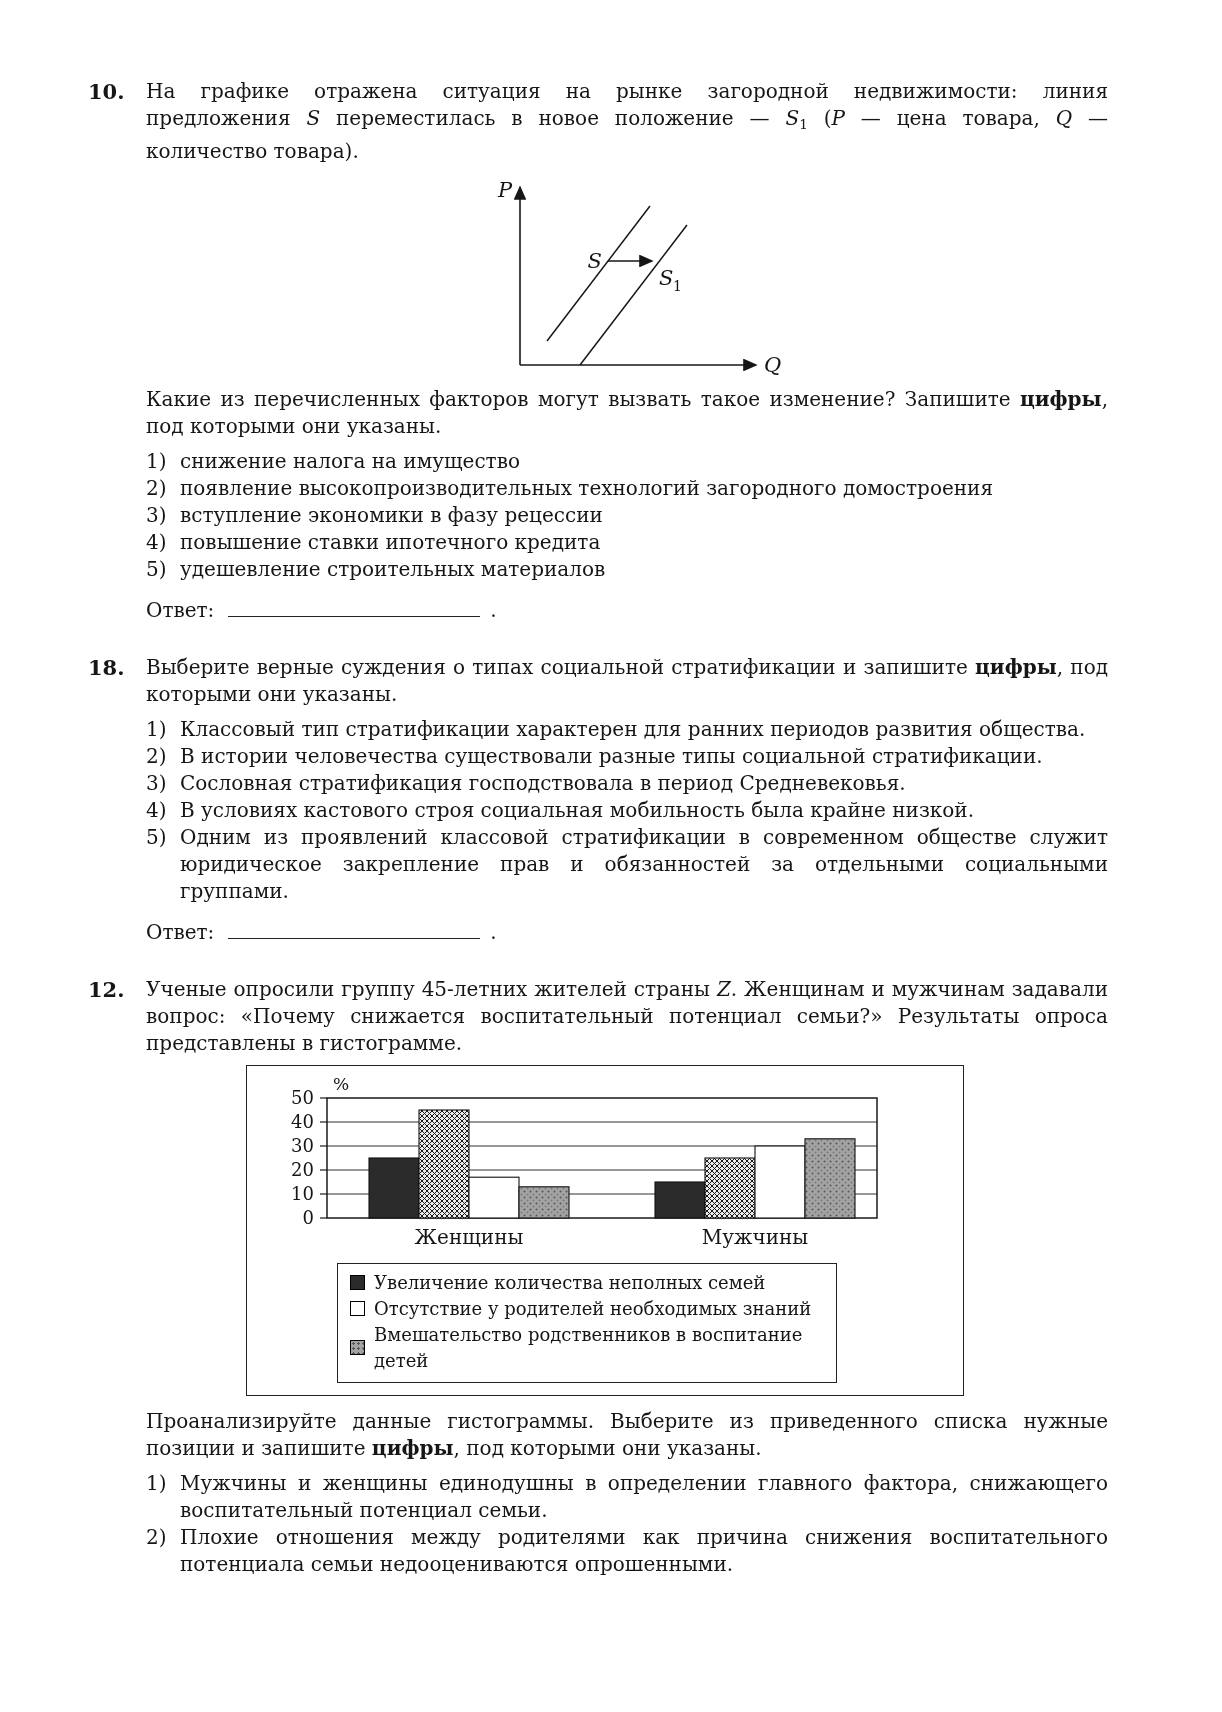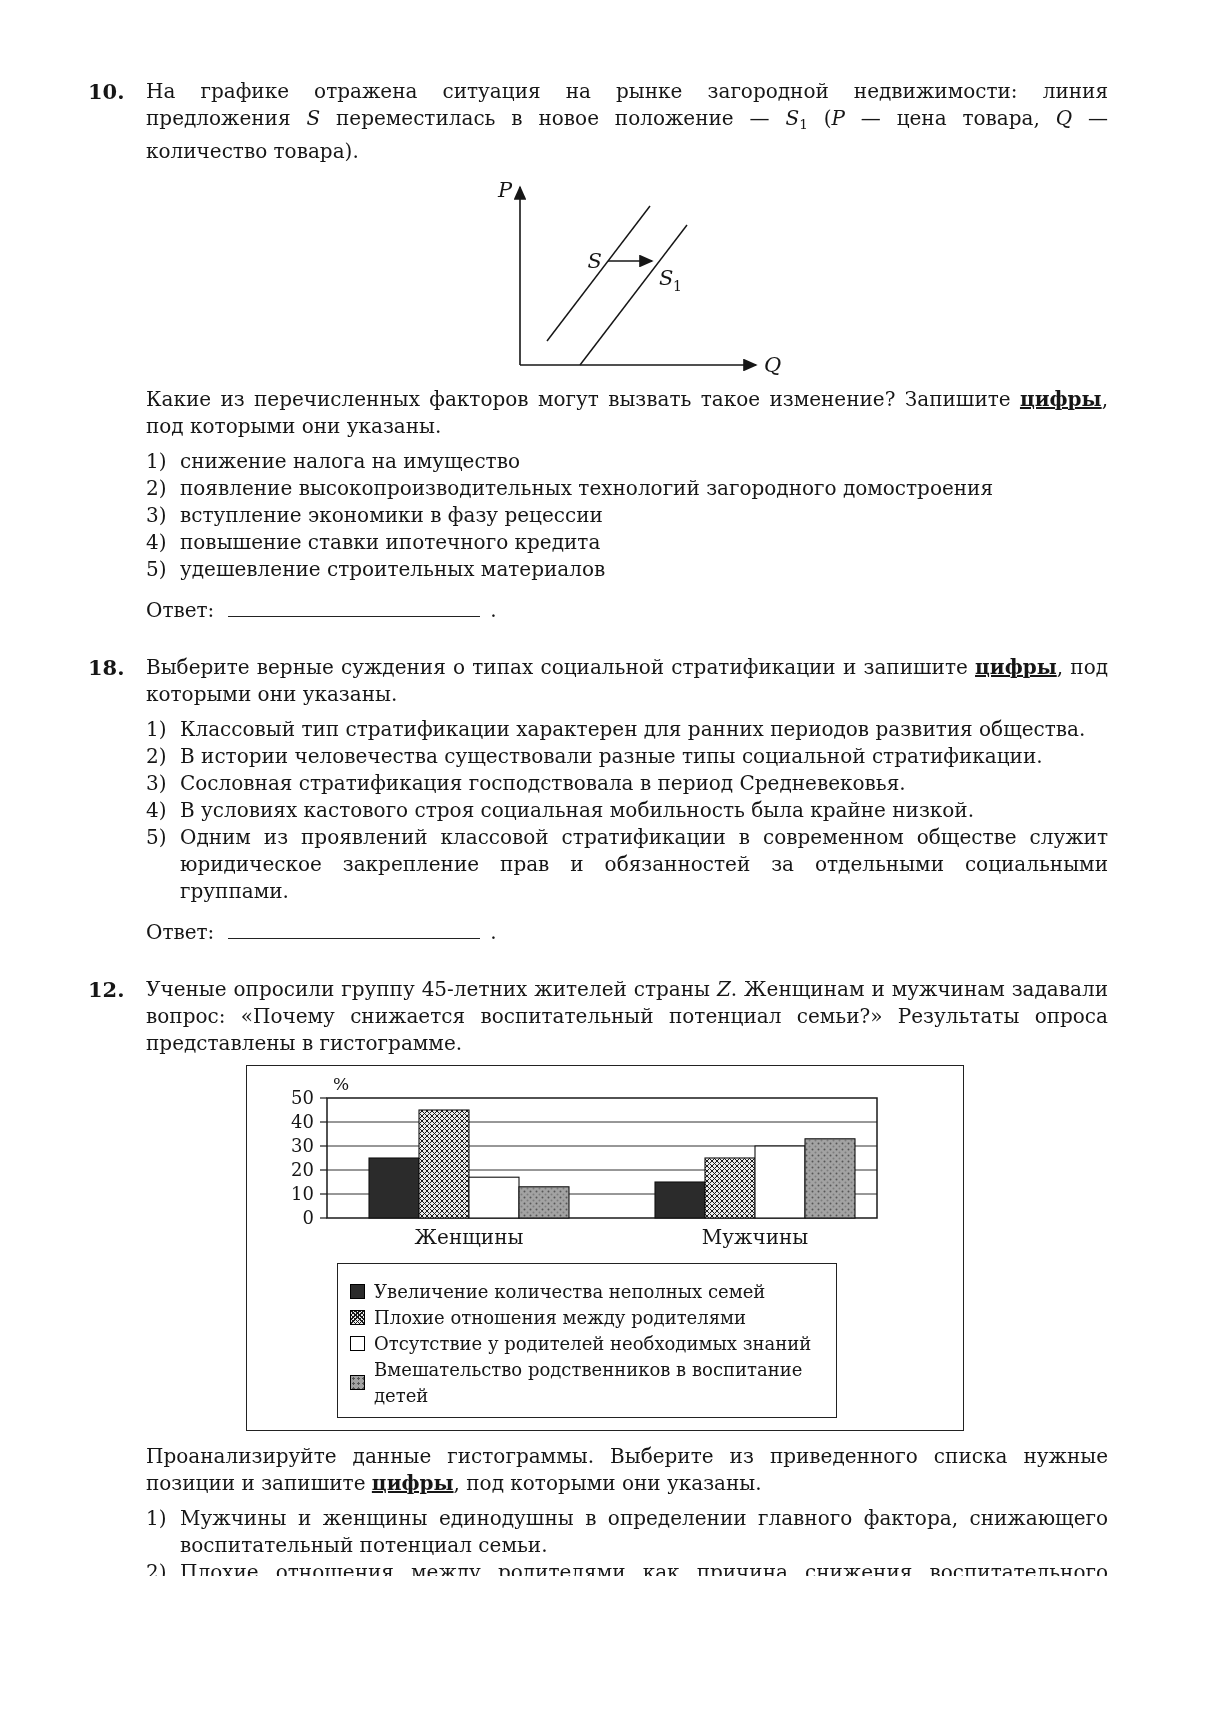--- a/index.html
+++ b/index.html
@@ -6,34 +6,34 @@
   html,body{background:#fff}
   .page{position:relative;width:1222px;height:1576px;background:#fff;overflow:hidden;
         font-family:"DejaVu Serif","Liberation Serif",serif;color:#161616;
         font-size:20px;line-height:27px}
   .content{padding:78px 114px 0 88px}
   .question{display:grid;grid-template-columns:58px 1fr;margin-bottom:30px}
   .q-num{font-weight:bold;font-size:21px}
   .q-body{text-align:justify}
   .para{margin-bottom:8px;text-align:justify}
   .seg-i{font-style:italic}
-  .seg-bu{font-weight:bold;text-decoration:underline}
+  .seg-bu{font-weight:bold;}
   .seg-sub{font-size:0.68em;vertical-align:-0.28em}
   .graph-wrap{display:flex;justify-content:center;margin:2px 0 8px}
   .options{margin:2px 0 6px}
   .opt{display:flex}
   .opt-num{flex:0 0 34px}
   .opt-text{flex:1;text-align:justify}
   .answer-row{margin-top:14px;white-space:nowrap}
   .answer-label{font-weight:normal}
   .answer-line{display:inline-block;width:252px;height:16px;border-bottom:1.6px solid #222;
                margin-left:14px;vertical-align:baseline}
   .answer-dot{margin-left:10px}
   .hist-box{width:718px;margin:8px 0 12px 100px;border:1.6px solid #222;padding:10px 0 12px}
-  .legend-box{width:500px;margin:4px 0 0 90px;border:1.4px solid #222;padding:15px 12px 8px;
+  .legend-box{width:500px;margin:4px 0 0 90px;border:1.4px solid #222;padding:6px 12px 8px;
               font-size:18px;line-height:26px;text-align:left}
   .legend-row{display:flex;align-items:center}
   .sw{flex:0 0 15px;height:15px;border:1px solid #000;margin-right:9px}
   .sw-1{background:#2b2b2b}
   .sw-2{background-color:#e9e9e9;
         background-image:repeating-linear-gradient(45deg,#1a1a1a 0 1px,transparent 1px 3px),
                          repeating-linear-gradient(-45deg,#1a1a1a 0 1px,transparent 1px 3px)}
   .sw-3{background:#fff}
   .sw-4{background-color:#a3a3a3;
         background-image:radial-gradient(#565656 1px,transparent 1.3px);background-size:5px 5px}
@@ -181,24 +181,20 @@
               <rect x="508" y="70" width="50" height="72" fill="#ffffff" stroke="#111" stroke-width="1.1"></rect>
               <rect x="558" y="62.8" width="50" height="79.2" fill="url(#pat-dots)" stroke="#111" stroke-width="1.1"></rect>
               <text x="508" y="168" text-anchor="middle" font-size="20">Мужчины</text>
             </svg>
           <div class="legend-box">
             <div class="legend-row">
                 <span class="sw sw-1"></span>
                 <span>Увеличение количества неполных семей</span>
               </div>
             <div class="legend-row">
-                <span class="sw sw-2"></span>
-                <span>Плохие отношения между родителями</span>
-              </div>
-            <div class="legend-row">
                 <span class="sw sw-3"></span>
                 <span>Отсутствие у родителей необходимых знаний</span>
               </div>
             <div class="legend-row">
                 <span class="sw sw-4"></span>
                 <span>Вмешательство родственников в воспитание детей</span>
               </div>
           </div>
         </div>
 

